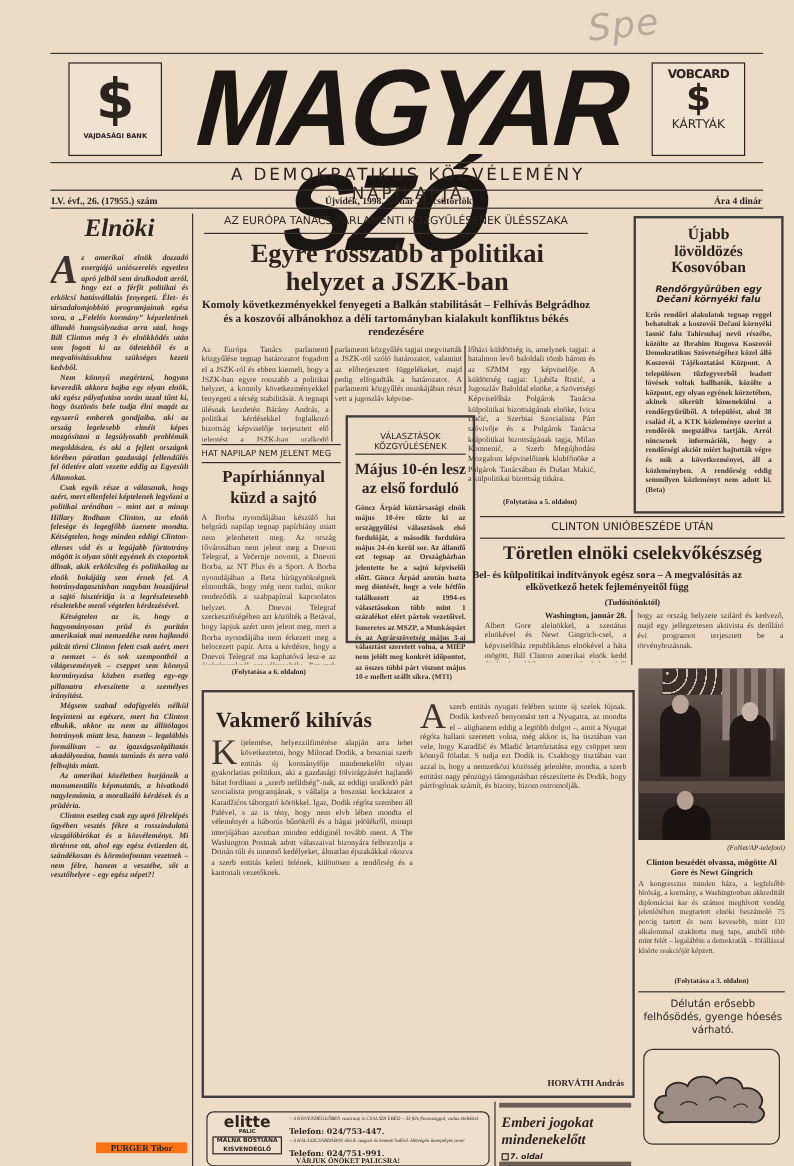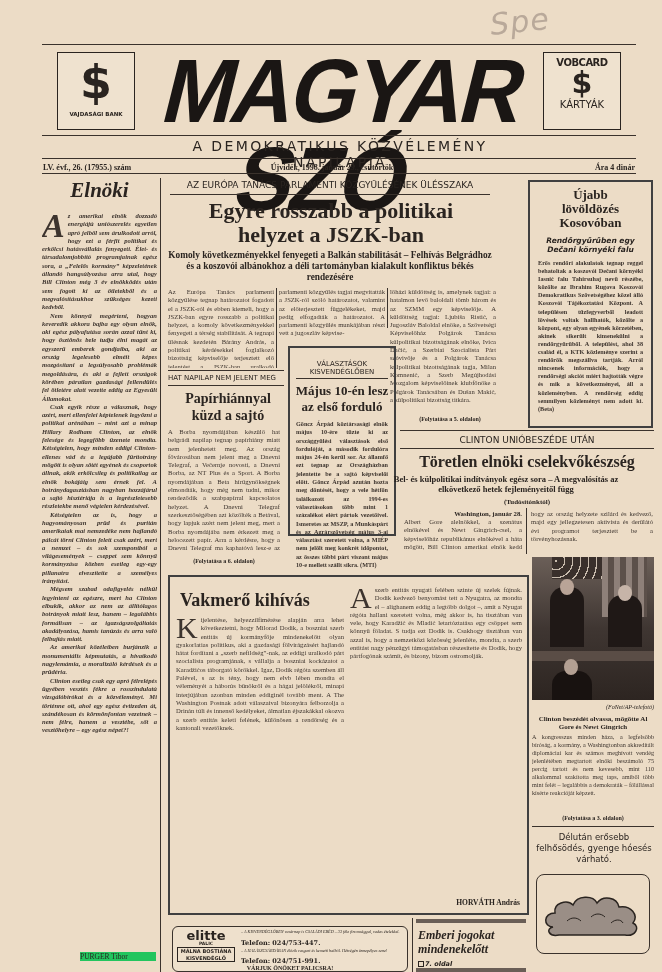--- a/index.html
+++ b/index.html
@@ -59,21 +59,21 @@
     <span class="dropcap">A</span>
     <p>z amerikai elnök dozzadó energiájú uniószerelés egyetlen apró jelből sem árulkodott arról, hogy ezt a férfit politikai és erkölcsi hatásvállalás fenyegeti. Élet- és társadalomjobbító programjainak egész sora, a „Felelős kormány” képzeletének állandó hangsúlyozása arra utal, hogy Bill Clinton még 3 év elnökködés után sem fogott ki az ötletekből és a megvalósításukhoz szükséges kezeti kedvből.</p>
     <p style="text-indent:8px;">Nem könnyű megérteni, hogyan keveredik akkora bajba egy olyan elnök, aki egész pályafutása során azzal tűnt ki, hogy ösztönös bele tudja élni magát az egyszerű emberek gondjaiba, aki az ország legelesebb elméit képes mozgósítani a legsúlyosabb problémák megoldására, és aki a fejlett országok körében páratlan gazdasági fellendülés fel ötletére alatt vezette eddig az Egyesült Államokat.</p>
     <p style="text-indent:8px;">Csak egyik része a válasznak, hogy azért, mert ellenfelei képtelenek legyőzni a politikai arénában – mint azt a minap Hillary Rodham Clinton, az elnök felesége és legegfőbb üzenete mondta. Kétségtelen, hogy minden eddigi Clinton-ellenes vád és a legújabb fürttotrány mögött is olyan sötét egyének és csoportok állnak, akik erkölcsileg és politikailag az elnök bokájáig sem érnek fel. A botránydagasztásban nagyban hozzájárul a sajtó hisztériája is a legrészletesebb részletekbe menő végtelen kérdezésével.</p>
     <p style="text-indent:8px;">Kétségtelen az is, hogy a hagyományosan prüd és puritán amerikaiak mai nemzedéke nem hajlandó pálcát törni Clinton felett csak azért, mert a nemzet – és sok szempontból a világesemények – cseppet sem könnyű kormányzása közben esetleg egy-egy pillanatra elveszítette a személyes irányítást.</p>
     <p style="text-indent:8px;">Mégsem szabad odafigyelés nélkül legyinteni az egészre, mert ha Clinton elbukik, akkor az nem az állítólagos botrányok miatt lesz, hanem – legalábbis formálisan – az igazságszolgáltatás akadályozása, hamis tanúzás és arra való felbujtás miatt.</p>
     <p style="text-indent:8px;">Az amerikai közéletben burjánzik a monumentális képmutatás, a hivatkodó nagylemámia, a moralizáló kérdések és a prüdéria.</p>
     <p style="text-indent:8px;">Clinton esetleg csak egy apró félrelépés ügyében vesztés fékre a rosszindulatú vizsgálóbírókat és a közvéleményt. Mi történne ott, ahol egy egész évtizeden át, szándékosan és körmönfontan vezetnek – nem félre, hanem a vesztébe, sőt a vesztőhelyre – egy egész népet?!</p>
   </div>
 </div>
-<div class="abs" style="left:80px;top:952px;width:76px;text-align:left;font-size:7.5px;font-weight:normal;background:#22c55e;">PURGER Tibor</div>
+<div class="abs" style="left:80px;top:952px;width:76px;text-align:center;font-size:7.5px;font-weight:bold;background:#f97316;">PURGER Tibor</div>
 <div class="rule" style="left:160px;top:178px;width:1px;height:794px;"></div>
 
 <div class="kicker" style="position:absolute;left:170px;top:180px;width:320px;">AZ EURÓPA TANÁCS PARLAMENTI KÖZGYŰLÉSÉNEK ÜLÉSSZAKA</div>
 <div class="rule" style="left:170px;top:194px;width:320px;height:1px;"></div>
 <div class="abs" style="left:176px;top:199px;width:310px;text-align:center;font-weight:bold;font-size:22px;line-height:24px;">Egyre rosszabb a politikai helyzet a JSZK-ban</div>
 <div class="abs" style="left:168px;top:250px;width:324px;text-align:center;font-weight:bold;font-size:9.3px;line-height:11px;">Komoly következményekkel fenyegeti a Balkán stabilitását – Felhívás Belgrádhoz és a koszovói albánokhoz a déli tartományban kialakult konfliktus békés rendezésére</div>
 <div class="abs col-text" style="left:168px;top:288px;width:106px;height:80px;overflow:hidden;">Az Európa Tanács parlamenti közgyűlése tegnap határozatot fogadott el a JSZK-ról és ebben kiemeli, hogy a JSZK-ban egyre rosszabb a politikai helyzet, a komoly következményekkel fenyegeti a térség stabilitását. A tegnapi ülésnak kezdetén Bárány András, a politikai kérdésekkel foglalkozó bizottság képviselője terjesztett elő jelentést a JSZK-ban uralkodó helyzetről. Azt követően a</div>
 <div class="abs col-text" style="left:279px;top:288px;width:106px;height:48px;overflow:hidden;">parlamenti közgyűlés tagjai megvitatták a JSZK-ról szóló határozatot, valamint az előterjesztett függelékeket, majd pedig elfogadták a határozatot. A parlamenti közgyűlés munkájában részt vett a jugoszláv képvise-</div>
 <div class="abs col-text" style="left:390px;top:288px;width:106px;height:120px;overflow:hidden;">lőházi küldöttség is, amelynek tagjai: a hatalmon levő baloldali tömb három és az SZMM egy képviselője. A küldöttség tagjai: Ljubiša Ristić, a Jugoszláv Baloldal elnöke, a Szövetségi Képviselőház Polgárok Tanácsa külpolitikai bizottságának elnöke, Ivica Dačić, a Szerbiai Szocialista Párt szóvivője és a Polgárok Tanácsa külpolitikai bizottságának tagja, Milan Komnenić, a Szerb Megújhodási Mozgalom képviselőinek klubfőnöke a Polgárok Tanácsában és Dušan Makić, a külpolitikai bizottság titkára.</div>
 <div class="abs" style="left:410px;top:416px;width:80px;text-align:center;font-size:6px;font-weight:bold;">(Folytatása a 5. oldalon)</div>
@@ -89,21 +89,21 @@
 <div class="rule" style="left:168px;top:370px;width:116px;height:1px;"></div>
 
 <div class="kicker sm" style="position:absolute;left:168px;top:374px;width:116px;text-align:left;">HAT NAPILAP NEM JELENT MEG</div>
 <div class="rule" style="left:168px;top:385px;width:116px;height:1px;"></div>
 <div class="abs" style="left:178px;top:390px;width:100px;text-align:center;font-weight:bold;font-size:14px;line-height:17px;">Papírhiánnyal küzd a sajtó</div>
 <div class="abs col-text" style="left:168px;top:428px;width:112px;height:126px;overflow:hidden;">A Borba nyomdájában készülő hat belgrádi napilap tegnap papírhiány miatt nem jelenhetett meg. Az ország fővárosában nem jelent meg a Dnevni Telegraf, a Večernje novosti, a Dnevni Borba, az NT Plus és a Sport. A Borba nyomdájában a Beta hírügynökségnek elmondták, hogy még nem tudni, mikor rendeződik a szabpapírral kapcsolatos helyzet. A Dnevni Telegraf szerkesztőségében azt közölték a Betával, hogy lapjuk azért nem jelent meg, mert a Borba nyomdájába nem érkezett meg a helocezett papír. Arra a kérdésre, hogy a Dnevni Telegraf ma kaphatóvá lesz-e az újságárusoknál, azt válaszolták: „Ezt csak a jó Isten tudja.”</div>
 <div class="abs" style="left:168px;top:558px;width:112px;text-align:center;font-size:6px;font-weight:bold;">(Folytatása a 6. oldalon)</div>
 
 <div class="box" style="left:288px;top:346px;width:108px;height:190px;">
   <div class="kicker sm" style="margin-top:12px;">VÁLASZTÁSOK</div>
-  <div class="kicker sm">KISVENDÉGLŐBEN</div>
+  <div class="kicker sm">KÖZGYŰLÉSÉNEK</div>
   <div style="height:1px;background:#3a322c;margin:2px 6px;"></div>
   <div style="text-align:center;font-weight:bold;font-size:13px;line-height:16px;margin-top:4px;">Május 10-én lesz az első forduló</div>
   <div class="col-text" style="margin:5px 6px 0;font-weight:bold;font-size:6.2px;">Göncz Árpád köztársasági elnök május 10-ére tűzte ki az országgyűlési választások első fordulóját, a második fordulóra május 24-én kerül sor. Az államfő ezt tegnap az Országházban jelentette be a sajtó képviselői előtt. Göncz Árpád azután hozta meg döntését, hogy a vele hétfőn találkozott az 1994-es választásokon több mint 1 százalékot elért pártok vezetőivel. Ismeretes az MSZP, a Munkáspárt és az Agrárszövetség május 3-ai választást szeretett volna, a MIÉP nem jelölt meg konkrét időpontot, az összes többi párt viszont május 10-e mellett szállt síkra. (MTI)</div>
 </div>
 
 <div class="rule" style="left:400px;top:430px;width:254px;height:1px;"></div>
 <div class="kicker" style="position:absolute;left:400px;top:435px;width:254px;">CLINTON UNIÓBESZÉDE UTÁN</div>
 <div class="rule" style="left:400px;top:448px;width:254px;height:1px;"></div>
 <div class="abs" style="left:400px;top:453px;width:254px;text-align:center;font-weight:bold;font-size:16px;line-height:18px;">Töretlen elnöki cselekvőkészség</div>
 <div class="abs" style="left:380px;top:474px;width:252px;text-align:center;font-weight:bold;font-size:8.5px;line-height:10px;">Bel- és külpolitikai indítványok egész sora – A megvalósítás az elkövetkező hetek fejleményeitől függ</div>

